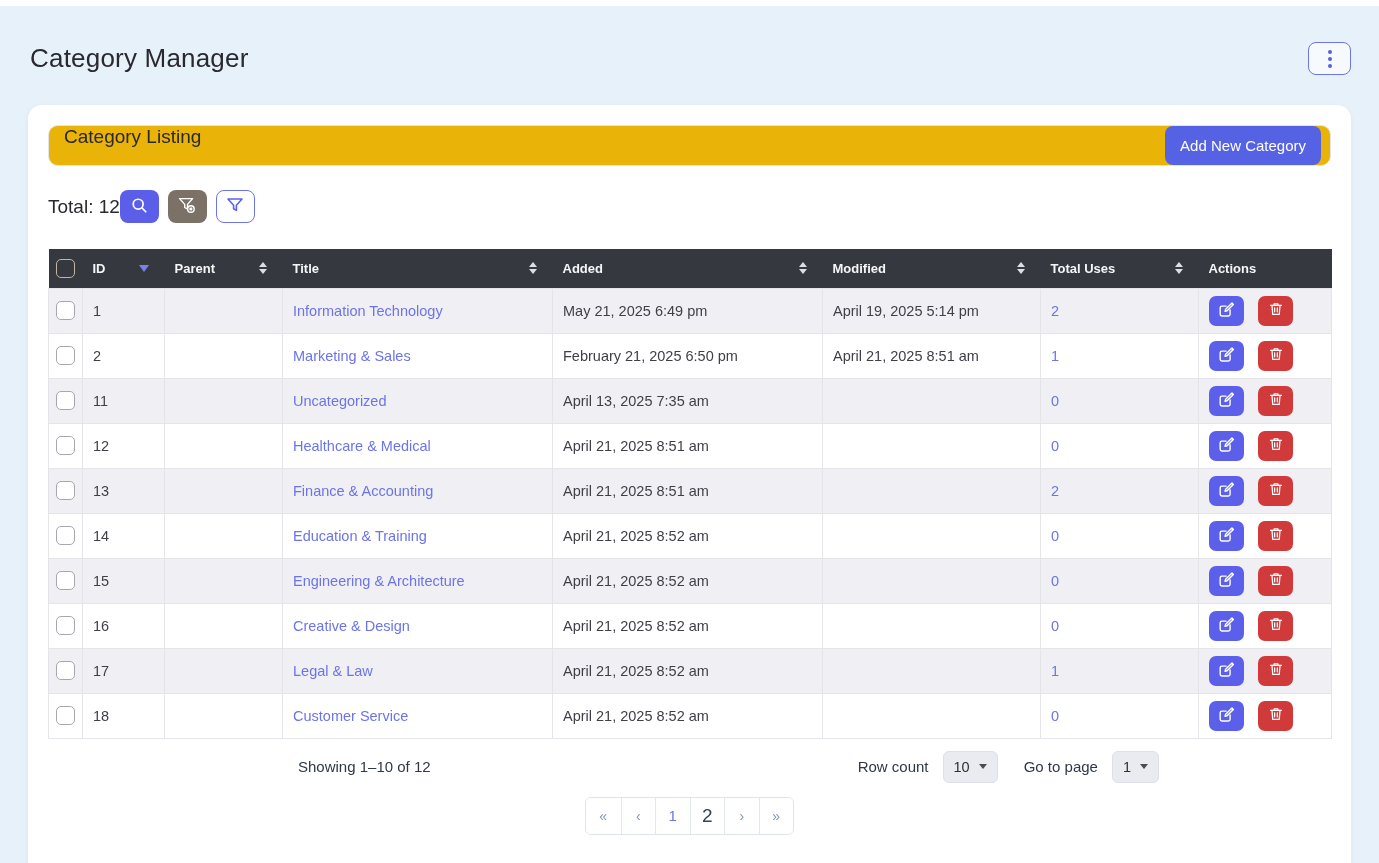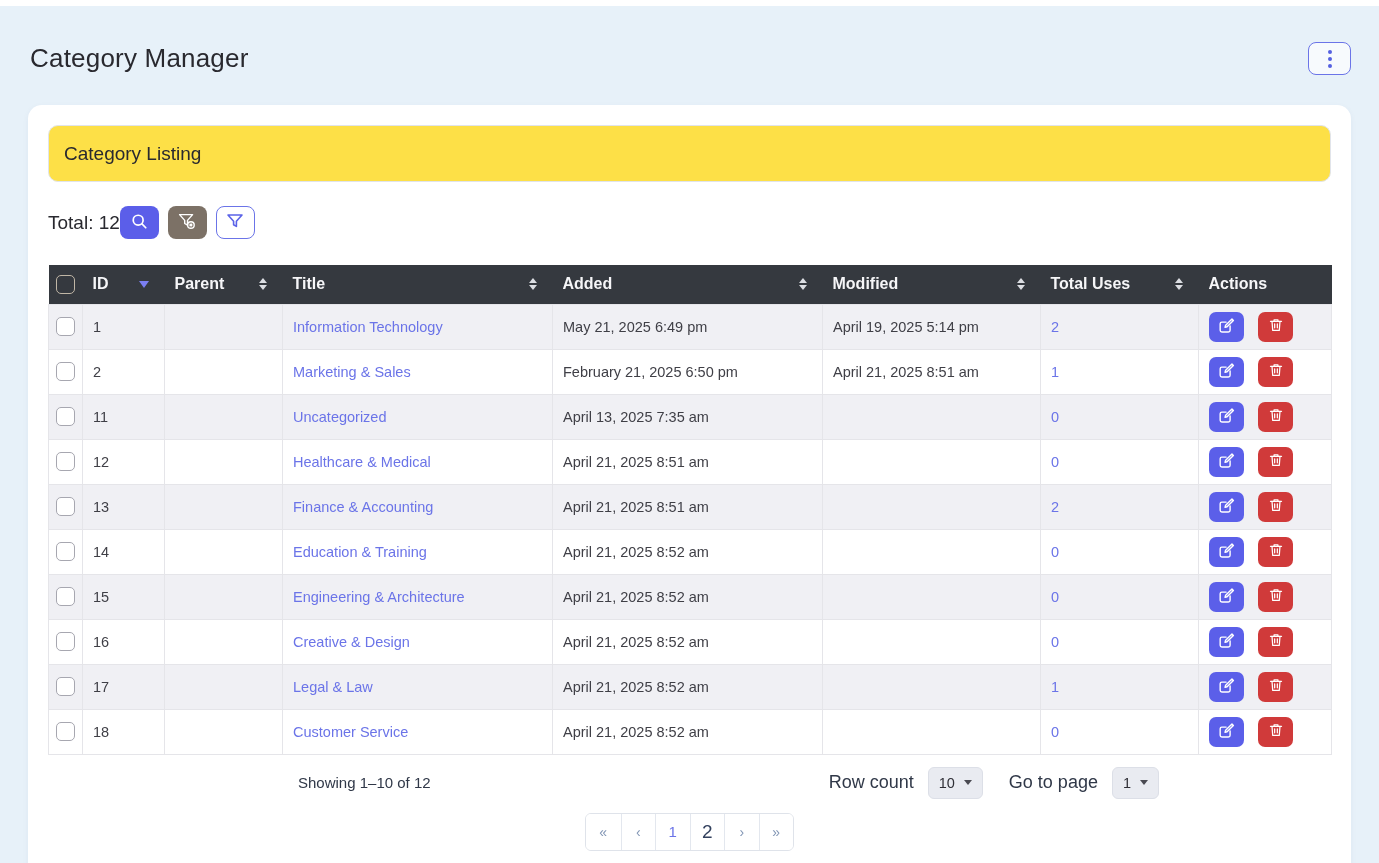--- a/index.html
+++ b/index.html
@@ -27,22 +27,22 @@
 
   
   .card {
     margin: 30px 28px 0 28px;
     background: #ffffff; border-radius: 14px;
     box-shadow: 0 2px 6px rgba(40,60,100,.05);
     padding: 20px; height: 780px;
   }
 
   .panel-head {
-    height: 57px; background: #fde047; border: 1px solid #e1e4ea; border-radius: 10px;
-    display: flex; align-items: center; justify-content: space-between;
+    height: 41px; background: #eab308; border: 1px solid #e1e4ea; border-radius: 10px;
+    display: flex; justify-content: space-between;
     padding: 0 9px 0 15px;
   }
   .panel-title { font-size: 19px; font-weight: 500; color: #29292f; }
   .add-btn {
     background: #5562e3; color: #ffffff; border: none; border-radius: 8px;
     font-size: 15px; font-family: inherit; padding: 9px 15px; cursor: pointer;
   }
 
   
   .toolbar { display: flex; justify-content: flex-start; align-items: center; margin-top: 24px; }
@@ -63,21 +63,21 @@
   .icon-btn.filter { background: #ffffff; border: 1.5px solid #6b74e8; }
 
   
   table { width: 100%; border-collapse: collapse; table-layout: fixed; margin-top: 26px; }
   col.c-cb { width: 34px; }  col.c-id { width: 82px; }  col.c-parent { width: 118px; }
   col.c-title { width: 270px; } col.c-added { width: 270px; } col.c-mod { width: 218px; }
   col.c-uses { width: 158px; }  col.c-act { width: 133px; }
   thead th { background: #35393f; height: 39px; padding: 0 16px 0 10px; text-align: left; }
   thead th.cbh { padding: 0; text-align: center; }
   .th-flex { display: flex; align-items: center; justify-content: space-between; }
-  .th-label { color: #f6f6f8; font-size: 16px; font-weight: 700; }
+  .th-label { color: #f6f6f8; font-size: 13px; font-weight: 700; }
   .sort-toggle { display: flex; flex-direction: column; gap: 2px; }
   .tri-up   { width: 0; height: 0; border-left: 4px solid transparent; border-right: 4px solid transparent; border-bottom: 5px solid #dcdee3; }
   .tri-down { width: 0; height: 0; border-left: 4px solid transparent; border-right: 4px solid transparent; border-top: 5px solid #dcdee3; }
   .sort-desc { width: 0; height: 0; border-left: 5px solid transparent; border-right: 5px solid transparent; border-top: 7px solid #7b7ff2; }
 
   tbody td {
     height: 45px; border: 1px solid #e5e5e9; padding: 0 10px;
     font-size: 14.5px; color: #3f3f46; background-clip: padding-box;
   }
   tbody tr:nth-child(odd) td { background-color: #f0f0f4; }
@@ -100,21 +100,21 @@
   .abtn.edit { background: #5b5fe9; }
   .abtn.del  { background: #d03a3a; }
 
   
   .table-footer {
     display: flex; align-items: center; justify-content: space-between;
     margin-top: 12px; padding-left: 250px; padding-right: 172px;
   }
   .showing { font-size: 15px; color: #303848; }
   .pager-controls { display: flex; align-items: center; gap: 14px; }
-  .pc-label { font-size: 18px; color: #303848; }
+  .pc-label { font-size: 15px; color: #303848; }
   .mini-select {
     display: inline-flex; align-items: center; gap: 9px;
     background: #e9ebf1; border: 1px solid #dcdfe7; border-radius: 6px;
     padding: 7px 10px; font-size: 14.5px; color: #2f2f36; cursor: pointer;
   }
   .caret { width: 0; height: 0; border-left: 4px solid transparent; border-right: 4px solid transparent; border-top: 5px solid #4a4a52; }
   .gap-md { margin-left: 12px; }
 
   .pager-row { display: flex; justify-content: center; margin-top: 14px; }
   .pager { display: flex; background: #fff; border: 1px solid #dfe3ea; border-radius: 6px; overflow: hidden; }
@@ -141,20 +141,21 @@
         <i></i>
         <i></i>
       </span>
   </button>
 </div>
 
 <div class="card">
 
   <div class="panel-head">
     <div class="panel-title">Category Listing</div>
+    <button class="add-btn">Add New Category</button>
   </div>
 
   <div class="toolbar">
     <div class="total-label">Total: 12</div>
     <div class="toolbar-right">
       <button class="icon-btn search">
         <span>
           <svg width="19" height="19" viewBox="0 0 20 20" fill="none" stroke="#ffffff" stroke-width="1.8" stroke-linecap="round">
             <circle cx="8.6" cy="8.6" r="5.2"></circle>
               <line x1="12.6" y1="12.6" x2="16.6" y2="16.6"></line>

